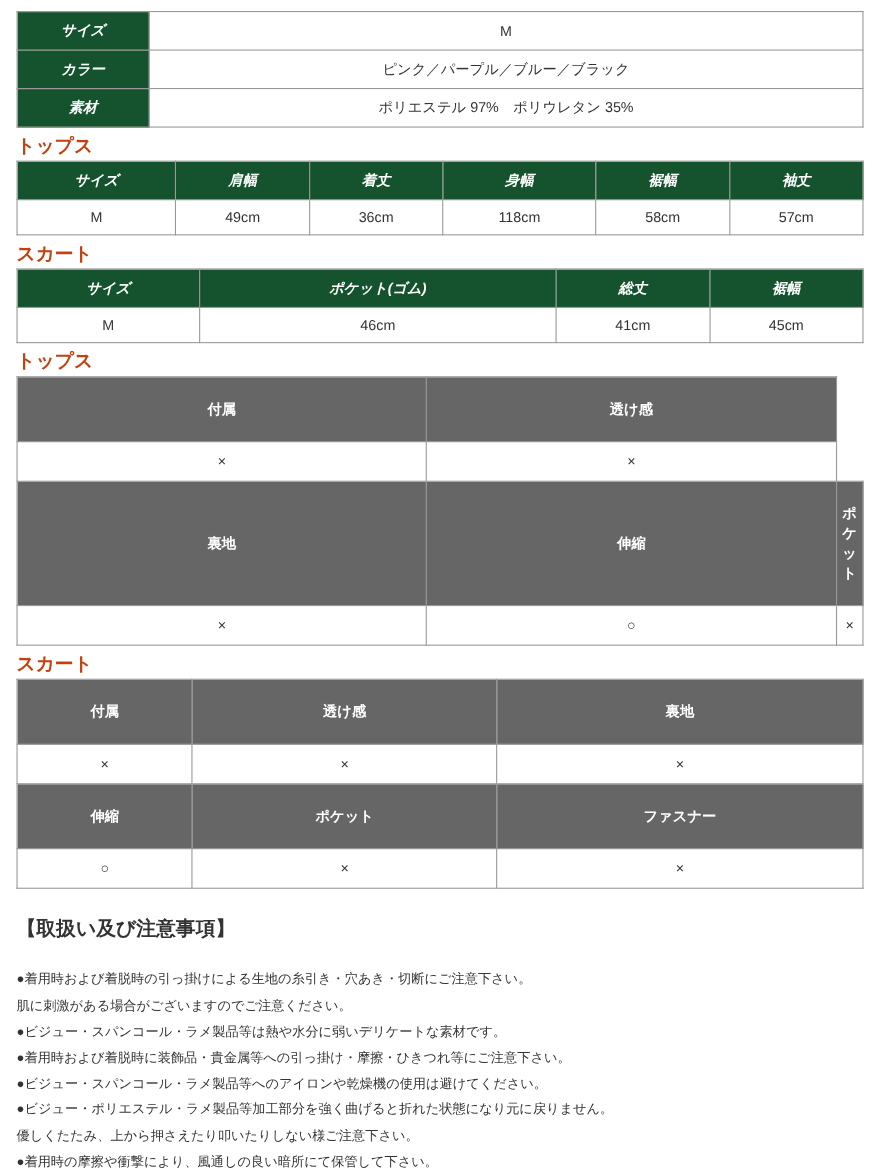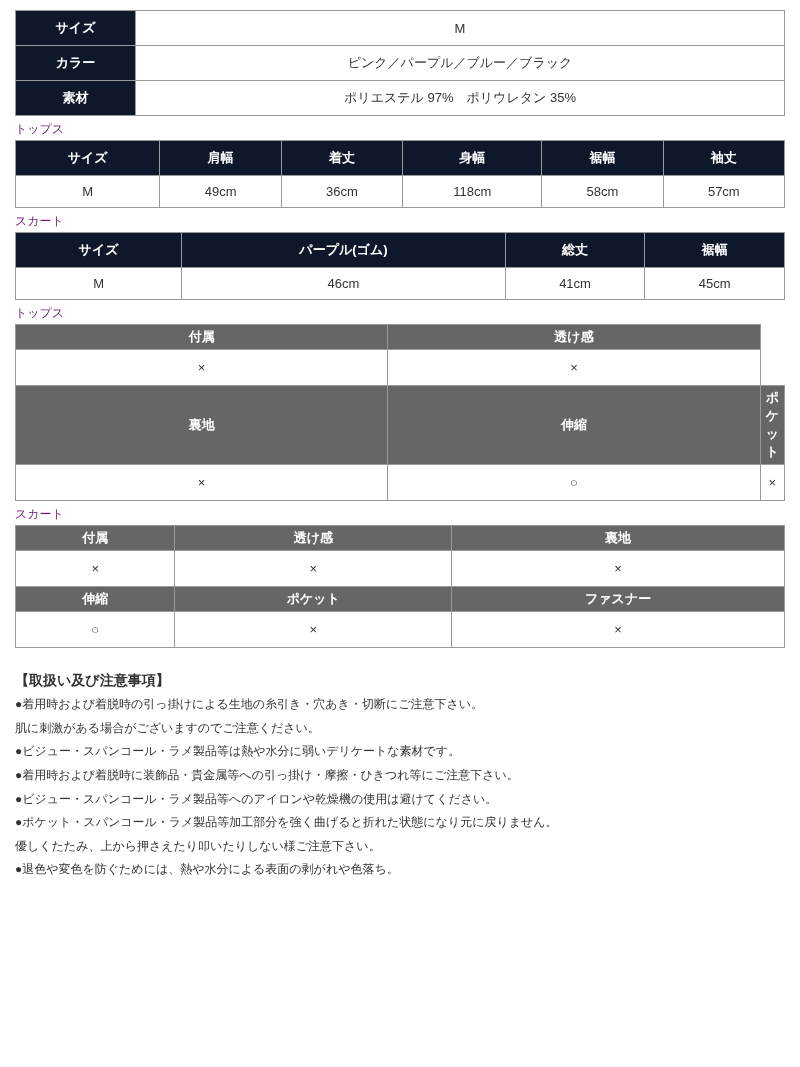--- a/index.html
+++ b/index.html
@@ -19,58 +19,59 @@
       width: 100%;
       border-collapse: collapse;
     }
     td, th {
       border: 1px solid #999;
       text-align: center;
       padding: 8px 5px;
       font-size: 13px;
     }
     .header-cell {
-      background-color: #0f172a;
+      background-color: #14532d;
       color: #fff;
       font-weight: bold;
+      font-style: italic;
     }
     .value-cell {
       background-color: #fff;
       color: #333;
     }
     .section-label {
-      font-size: 12px;
-      color: #701a75;
+      font-size: 17px;
+      color: #c2410c;
       margin: 5px 0 2px 0;
-      font-weight: normal;
+      font-weight: bold;
     }
     .feature-header {
       background-color: #666;
       color: #fff;
       font-weight: bold;
       text-align: center;
-      padding: 3px 5px;
+      padding: 20px 5px;
       border: 1px solid #999;
     }
     .feature-value {
       background-color: #fff;
       text-align: center;
       padding: 10px 5px;
       border: 1px solid #999;
     }
     .notes-section {
       margin-top: 20px;
       font-size: 12px;
       line-height: 1.8;
       color: #333;
     }
     .notes-title {
-      font-size: 14px;
-      font-weight: bold;
-      margin-bottom: 1px;
+      font-size: 18px;
+      font-weight: bold;
+      margin-bottom: 20px;
     }
     .notes-item {
       margin-bottom: 2px;
     }
   </style>
 </head>
 <body>
 
 <div class="table-wrapper">
   <table>
@@ -116,21 +117,21 @@
       </tbody>
   </table>
 </div>
 
 <div class="section-label">スカート</div>
 <div class="table-wrapper">
   <table>
     <thead id="skirt-thead">
         <tr>
           <th class="header-cell">サイズ</th>
-          <th class="header-cell" colspan="1">パープル(ゴム)</th>
+          <th class="header-cell" colspan="1">ポケット(ゴム)</th>
           <th class="header-cell">総丈</th>
           <th class="header-cell">裾幅</th>
         </tr>
       </thead>
     <tbody id="skirt-tbody">
         <tr>
           <td class="value-cell">M</td>
           <td class="value-cell">46cm</td>
           <td class="value-cell">41cm</td>
           <td class="value-cell">45cm</td>
@@ -194,17 +195,17 @@
 </div>
 
 <div class="notes-section">
   <div class="notes-title">【取扱い及び注意事項】</div>
   <div id="notes-items">
       <div class="notes-item">●着用時および着脱時の引っ掛けによる生地の糸引き・穴あき・切断にご注意下さい。</div>
       <div class="notes-item">肌に刺激がある場合がございますのでご注意ください。</div>
       <div class="notes-item">●ビジュー・スパンコール・ラメ製品等は熱や水分に弱いデリケートな素材です。</div>
       <div class="notes-item">●着用時および着脱時に装飾品・貴金属等への引っ掛け・摩擦・ひきつれ等にご注意下さい。</div>
       <div class="notes-item">●ビジュー・スパンコール・ラメ製品等へのアイロンや乾燥機の使用は避けてください。</div>
-      <div class="notes-item">●ポケット・スパンコール・ラメ製品等加工部分を強く曲げると折れた状態になり元に戻りません。</div>
+      <div class="notes-item">●ビジュー・ポリエステル・ラメ製品等加工部分を強く曲げると折れた状態になり元に戻りません。</div>
       <div class="notes-item">優しくたたみ、上から押さえたり叩いたりしない様ご注意下さい。</div>
-      <div class="notes-item">●退色や変色を防ぐためには、熱や水分による表面の剥がれや色落ち。</div>
+      <div class="notes-item">●着用時の摩擦や衝撃により、風通しの良い暗所にて保管して下さい。</div>
     </div>
 </div>
 
 </body></html>

